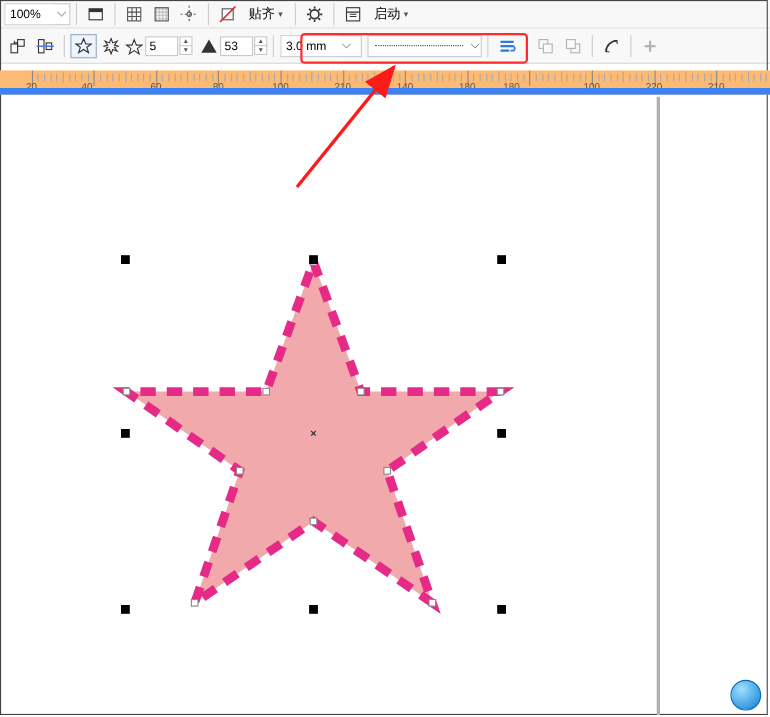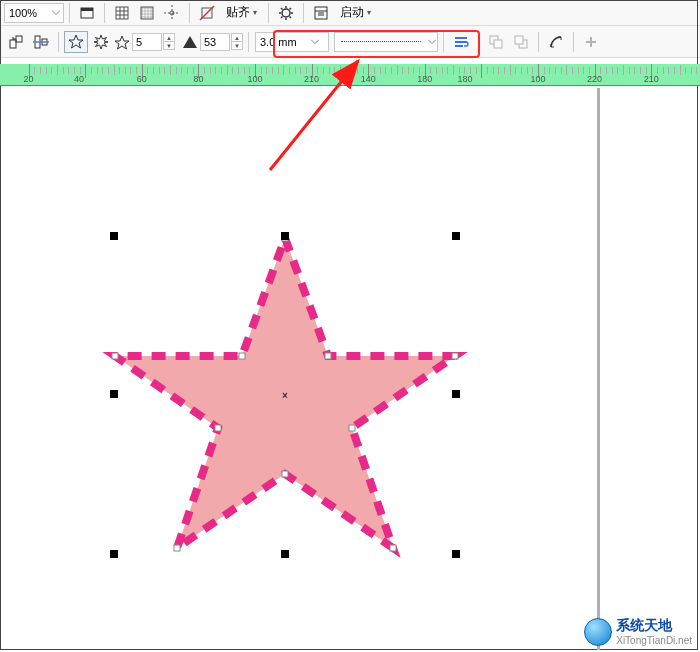--- a/index.html
+++ b/index.html
@@ -26,21 +26,21 @@
 
   .spinner { display: flex; flex-direction: column; }
   .spinner .sp { width: 12px; height: 9px; border: 1px solid #c8c8c8; display: flex; align-items: center; justify-content: center; background: #fff; cursor: pointer; font-size: 6px; color: #555; margin-left: -1px; }
   .spinner .sp + .sp { margin-top: -1px; }
 
   .num-field { display: inline-flex; align-items: center; gap: 2px; }
   .num-field .lbl-icon { width: 16px; height: 16px; display: flex; align-items: center; justify-content: center; }
   .num-field input { width: 30px; height: 18px; border: 1px solid #c8c8c8; font-size: 11px; padding: 0 3px; }
 
   .highlight-box { position: absolute; border: 2px solid #ff2a2a; border-radius: 4px; pointer-events: none; }
-  .ruler-h { position: absolute; top: 64px; left: 0; right: 0; height: 22px; background: #86efac; border-bottom: 1px solid #3b82f6; font-size: 9px; color: #555; overflow: hidden; }
+  .ruler-h { position: absolute; top: 64px; left: 0; right: 0; height: 22px; background: #fdba74; border-bottom: 6px solid #3b82f6; font-size: 9px; color: #555; overflow: hidden; }
   .ruler-h .tick-major { position: absolute; top: 0; width: 1px; height: 14px; background: #888; }
   .ruler-h .tick-minor { position: absolute; top: 3px; width: 1px; height: 7px; background: #aaa; }
   .ruler-h .tick-label { position: absolute; top: 10px; transform: translateX(-50%); }
 
   .page-edge { position: absolute; top: 88px; right: 100px; width: 3px; bottom: 2px; background: #b0b0b0; }
 
   .star-wrap { position: absolute; left: 100px; top: 230px; width: 370px; height: 350px; }
   .handle { position: absolute; width: 8px; height: 8px; background: #000; }
   .center-x { position: absolute; font-size: 10px; font-weight: bold; color: #333; transform: translate(-50%, -50%); }
 
@@ -433,17 +433,13 @@
   <defs>
       <marker id="ah" markerWidth="10" markerHeight="8" refX="9" refY="4" orient="auto">
         <polygon points="0,0 10,4 0,8" fill="#ff1a1a"></polygon>
       </marker>
     </defs>
   <line x1="10" y1="115" x2="98" y2="6" stroke="#ff1a1a" stroke-width="3" marker-end="url(#ah)"></line>
 </svg>
 
 <div class="watermark">
   <div class="globe"></div>
-  <div>
-    <div class="txt1">系统天地</div>
-    <div class="txt2">XiTongTianDi.net</div>
-  </div>
 </div>
 
 </body></html>

